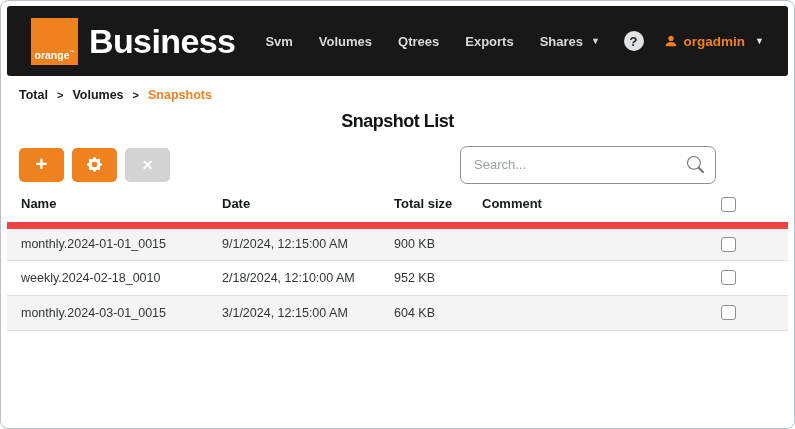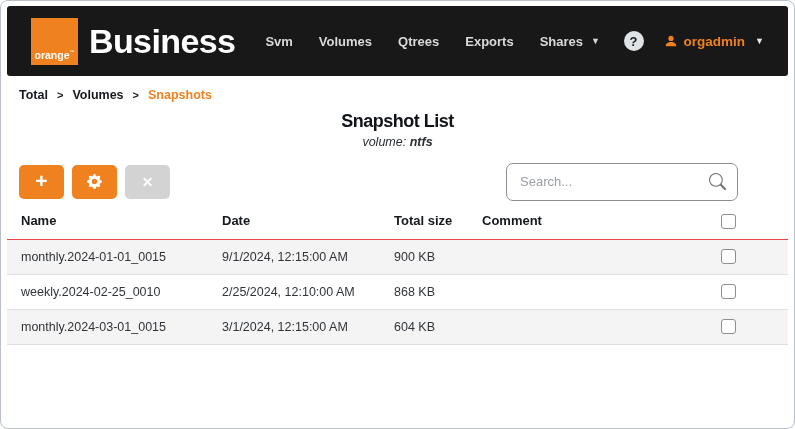--- a/index.html
+++ b/index.html
@@ -85,38 +85,38 @@
   .btn-group { display: flex; gap: 8px; }
   .btn {
     width: 45px; height: 34px;
     border: none; border-radius: 5px;
     background: #f0811f; color: #fff;
     display: inline-flex; align-items: center; justify-content: center;
     cursor: pointer; padding: 0;
   }
   .btn.plus { font-size: 21px; font-weight: bold; line-height: 1; padding-bottom: 2px; }
   .btn.disabled { background: #d3d3d3; cursor: default; font-size: 14px; font-weight: bold; }
-  .search-wrap { position: relative; width: 232px; margin-right: 50px; }
+  .search-wrap { position: relative; width: 256px; margin-right: 72px; }
   .search-wrap input {
     width: 100%; height: 38px;
     border: 1px solid #8a8f94; border-radius: 7px;
     padding: 0 38px 0 13px;
     font-size: 13px; color: #333;
     font-family: "Liberation Sans", sans-serif;
     outline: none;
   }
   .search-wrap input::placeholder { color: #9aa0a6; }
   .search-icon { position: absolute; right: 12px; top: 10px; pointer-events: none; }
 
   
   table { width: 100%; border-collapse: collapse; margin-top: 2px; }
   thead th {
     text-align: left; font-size: 13px; font-weight: bold; color: #16191d;
     padding: 6px 0 10px 0;
-    border-bottom: 1px solid #ef4444;
+    border-bottom: 7px solid #ef4444;
   }
   thead th:first-child { padding-left: 14px; }
   tbody td {
     font-size: 12.5px; color: #31353a;
     height: 35px; padding: 0;
     border-bottom: 1px solid #e0e0e0;
   }
   tbody td:first-child { padding-left: 14px; }
   tbody tr:nth-child(odd) { background: #f4f4f4; }
   .col-check { text-align: center !important; }
@@ -163,24 +163,20 @@
   <div class="breadcrumb" id="breadcrumb">
       <span class="crumb">Total</span>
       <span class="crumb-sep">&gt;</span>
       <span class="crumb">Volumes</span>
       <span class="crumb-sep">&gt;</span>
       <span class="crumb current">Snapshots</span>
     </div>
 
   <div class="title-block">
     <h1 class="page-title">Snapshot List</h1>
-    <div class="subtitle">
-      <span>volume:</span>
-      <b>ntfs</b>
-    </div>
   </div>
 
   <div class="toolbar">
     <div class="btn-group">
       <button class="btn plus">
         <span>+</span>
       </button>
       <button class="btn">
         <svg width="15" height="15" viewBox="0 0 16 16" fill="#fff">
             <path d="M9.405 1.05c-.413-1.4-2.397-1.4-2.81 0l-.1.34a1.464 1.464 0 0 1-2.105.872l-.31-.17c-1.283-.698-2.686.705-1.987 1.987l.169.311c.446.82.023 1.841-.872 2.105l-.34.1c-1.4.413-1.4 2.397 0 2.81l.34.1a1.464 1.464 0 0 1 .872 2.105l-.17.31c-.698 1.283.705 2.686 1.987 1.987l.311-.169a1.464 1.464 0 0 1 2.105.872l.1.34c.413 1.4 2.397 1.4 2.81 0l.1-.34a1.464 1.464 0 0 1 2.105-.872l.31.17c1.283.698 2.686-.705 1.987-1.987l-.169-.311a1.464 1.464 0 0 1 .872-2.105l.34-.1c1.4-.413 1.4-2.397 0-2.81l-.34-.1a1.464 1.464 0 0 1-.872-2.105l.17-.31c.698-1.283-.705-2.686-1.987-1.987l-.311.169a1.464 1.464 0 0 1-2.105-.872l-.1-.34zM8 10.93a2.929 2.929 0 1 1 0-5.86 2.929 2.929 0 0 1 0 5.86z"></path>
@@ -219,23 +215,23 @@
     </thead>
     <tbody id="table-body">
         <tr>
           <td>monthly.2024-01-01_0015</td>
           <td>9/1/2024, 12:15:00 AM</td>
           <td>900 KB</td>
           <td></td>
           <td class="col-check"><input type="checkbox" style=""></td>
         </tr>
         <tr>
-          <td>weekly.2024-02-25_0010</td>
-          <td>2/25/2024, 12:10:00 AM</td>
-          <td>868 KB</td>
+          <td>weekly.2024-02-18_0010</td>
+          <td>2/18/2024, 12:10:00 AM</td>
+          <td>952 KB</td>
           <td></td>
           <td class="col-check"><input type="checkbox" style=""></td>
         </tr>
         <tr>
           <td>monthly.2024-03-01_0015</td>
           <td>3/1/2024, 12:15:00 AM</td>
           <td>604 KB</td>
           <td></td>
           <td class="col-check"><input type="checkbox" style=""></td>
         </tr>

